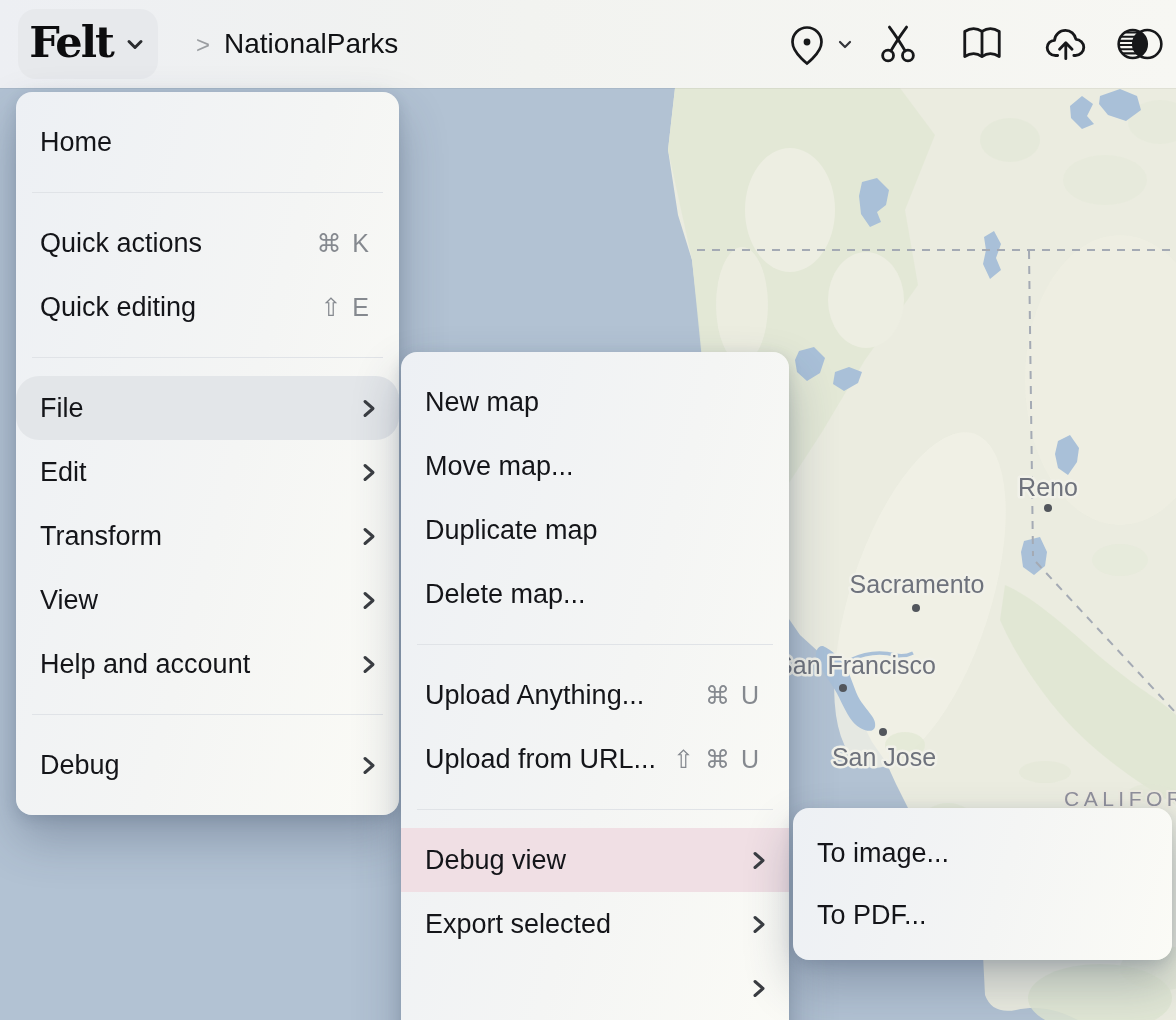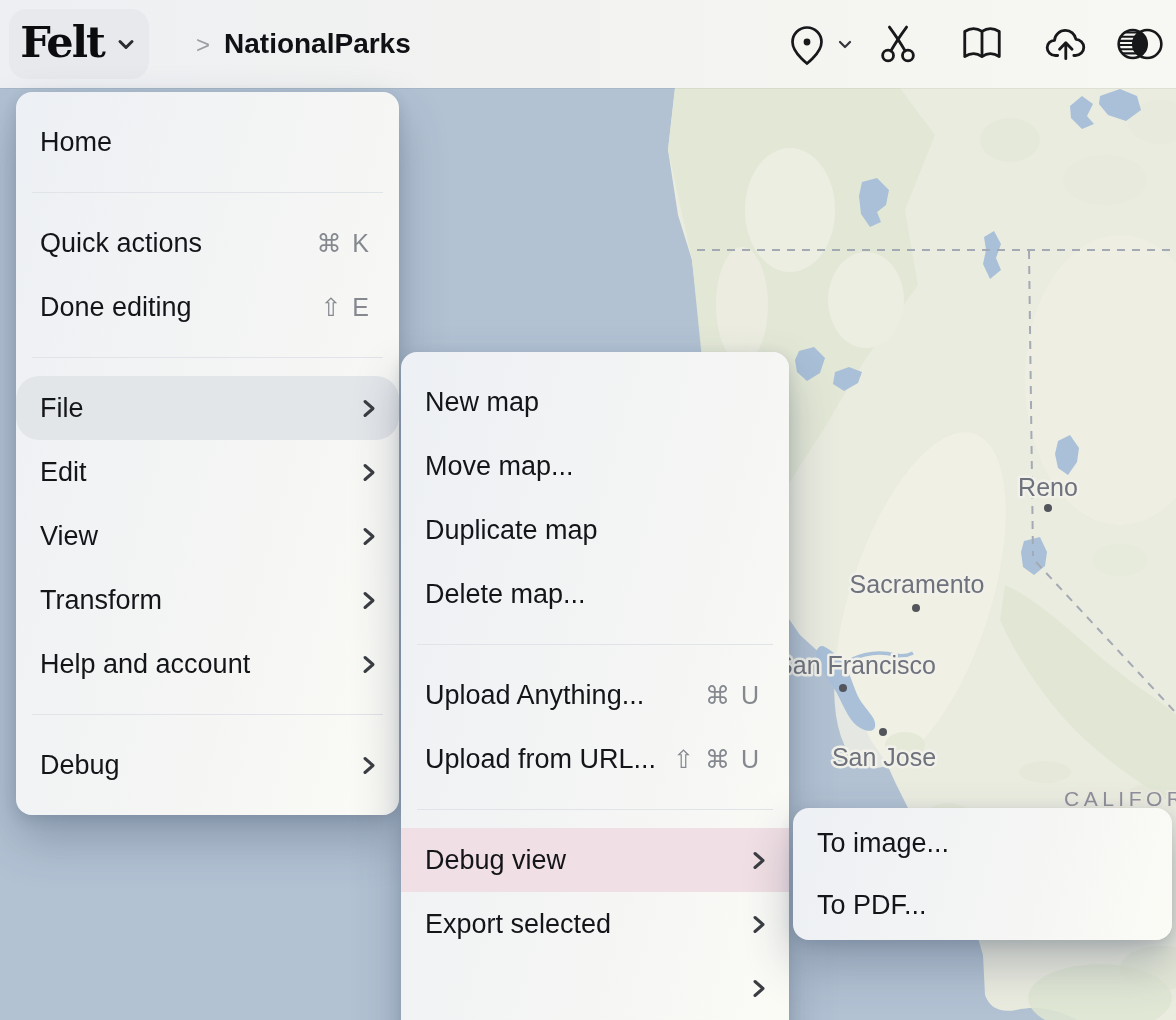--- a/index.html
+++ b/index.html
@@ -25,53 +25,53 @@
   }
 
   
   #top-bar {
     position: absolute; left: 0; top: 0; width: 1176px; height: 88px;
     background: linear-gradient(90deg, #edeff3 0%, #f2f3f0 45%, #f7f7f3 100%);
     box-shadow: 0 1px 0 rgba(0,0,0,.05);
     display: flex; align-items: center; z-index: 10;
   }
   #felt-button {
-    position: absolute; left: 9px; top: 9px; width: 140px; height: 70px;
+    position: absolute; left: 18px; top: 9px; width: 140px; height: 70px;
     background: #e7e9ec; border-radius: 18px;
     display: flex; align-items: center; justify-content: center; gap: 10px;
     cursor: pointer;
   }
   #felt-logo {
     font-family: "DejaVu Serif", serif; font-weight: 800; font-size: 43px;
     letter-spacing: -2px; color: #0c0c0e; line-height: 1; padding-bottom: 4px;
   }
   #breadcrumb {
     position: absolute; left: 196px; top: 0; height: 88px;
     display: flex; align-items: center; gap: 14px; font-size: 28px;
   }
   .crumb-parent { color: #8d9196; }
   .crumb-sep { color: #9a9da1; font-size: 24px; transform: translateY(1px); }
-  .crumb-current { color: #101114; font-weight: 700; }
+  .crumb-current { color: #101114; font-weight: 400; }
   #topbar-icons {
     position: absolute; right: 0; top: 0; height: 88px;
     display: flex; align-items: center;
   }
   .tb-btn { display: flex; align-items: center; justify-content: center; cursor: pointer; }
 
   
   .menu {
     position: absolute;
     background: linear-gradient(105deg, #edf0f4 0%, #f4f5f4 55%, #fbfbf6 100%);
     border-radius: 16px;
     box-shadow: 0 24px 48px rgba(45,60,85,.30), 0 4px 14px rgba(45,60,85,.16);
     padding: 18px 0;
   }
   #main-menu   { left: 16px;  top: 92px;  width: 383px; z-index: 20; }
   #file-menu   { left: 401px; top: 352px; width: 388px; z-index: 21; height: 700px; }
-  #export-menu { left: 793px; top: 808px; width: 379px; z-index: 22; padding: 4px 0; }
+  #export-menu { left: 793px; top: 808px; width: 379px; z-index: 22; padding: 14px 0; }
 
   .menu-item {
     display: flex; align-items: center;
     height: 64px; padding: 0 20px 0 24px;
     font-size: 27px; color: #141519; cursor: pointer; white-space: nowrap; text-align: center;
   }
   #export-menu .menu-item { height: 62px; }
   .menu-item.hl-gray { background: #e3e6e9; border-radius: 23px; }
   .menu-item.hl-pink { background: #f0dfe4; }
   .mi-label { flex: 0 0 auto; }
@@ -231,44 +231,44 @@
 <div id="main-menu" class="menu">
     <div class="menu-item">
       <span class="mi-label">Home</span>
     </div>
     <div class="menu-divider"></div>
     <div class="menu-item">
       <span class="mi-label">Quick actions</span>
       <span class="mi-shortcut">⌘ K</span>
     </div>
     <div class="menu-item">
-      <span class="mi-label">Done editing</span>
+      <span class="mi-label">Quick editing</span>
       <span class="mi-shortcut">⇧ E</span>
     </div>
     <div class="menu-divider"></div>
     <div class="menu-item hl-gray">
       <span class="mi-label">File</span>
       <svg class="mi-chevron" viewBox="0 0 21 21">
         <path d="M7,3.5 L15,10.5 L7,17.5" fill="none" stroke="#3a3d42" stroke-width="3" stroke-linecap="round" stroke-linejoin="round"></path>
       </svg>
     </div>
     <div class="menu-item">
       <span class="mi-label">Edit</span>
       <svg class="mi-chevron" viewBox="0 0 21 21">
         <path d="M7,3.5 L15,10.5 L7,17.5" fill="none" stroke="#3a3d42" stroke-width="3" stroke-linecap="round" stroke-linejoin="round"></path>
       </svg>
     </div>
     <div class="menu-item">
+      <span class="mi-label">Transform</span>
+      <svg class="mi-chevron" viewBox="0 0 21 21">
+        <path d="M7,3.5 L15,10.5 L7,17.5" fill="none" stroke="#3a3d42" stroke-width="3" stroke-linecap="round" stroke-linejoin="round"></path>
+      </svg>
+    </div>
+    <div class="menu-item">
       <span class="mi-label">View</span>
-      <svg class="mi-chevron" viewBox="0 0 21 21">
-        <path d="M7,3.5 L15,10.5 L7,17.5" fill="none" stroke="#3a3d42" stroke-width="3" stroke-linecap="round" stroke-linejoin="round"></path>
-      </svg>
-    </div>
-    <div class="menu-item">
-      <span class="mi-label">Transform</span>
       <svg class="mi-chevron" viewBox="0 0 21 21">
         <path d="M7,3.5 L15,10.5 L7,17.5" fill="none" stroke="#3a3d42" stroke-width="3" stroke-linecap="round" stroke-linejoin="round"></path>
       </svg>
     </div>
     <div class="menu-item">
       <span class="mi-label">Help and account</span>
       <svg class="mi-chevron" viewBox="0 0 21 21">
         <path d="M7,3.5 L15,10.5 L7,17.5" fill="none" stroke="#3a3d42" stroke-width="3" stroke-linecap="round" stroke-linejoin="round"></path>
       </svg>
     </div>

